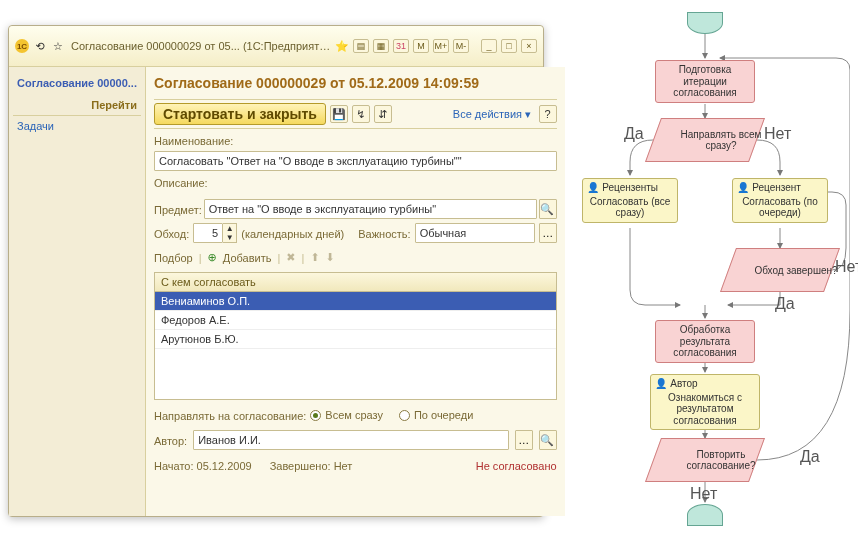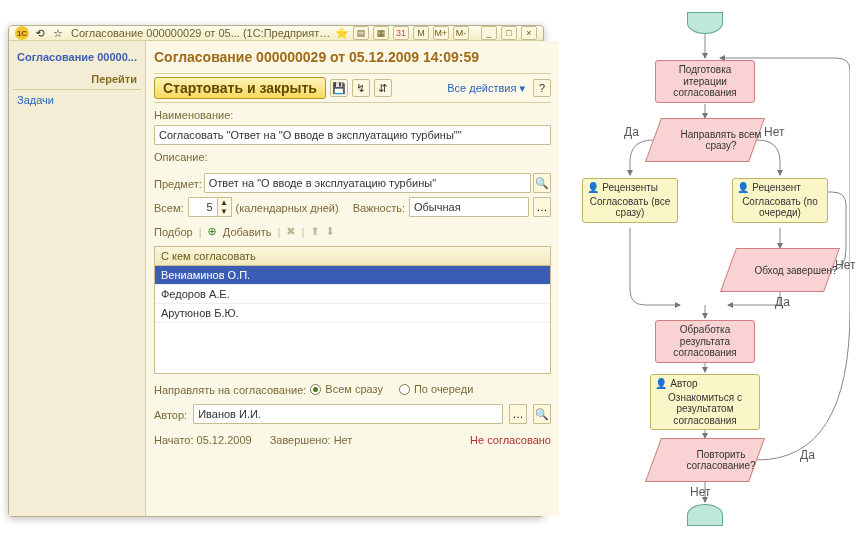--- a/index.html
+++ b/index.html
@@ -3,21 +3,21 @@
 <meta charset="utf-8">
 <style>
   * { box-sizing: border-box; margin: 0; padding: 0; }
   body { font-family: Arial, sans-serif; font-size: 11px; background: #fff; color: #333; }
   .stage { position: relative; width: 858px; height: 537px; }
 
   
   .window { position: absolute; left: 8px; top: 25px; width: 536px; height: 492px;
             border: 1px solid #b8ae8a; border-radius: 4px; background: #f6f1df;
             box-shadow: 0 2px 8px rgba(0,0,0,.25); display: flex; flex-direction: column; }
-  .titlebar { height: 15px; background: linear-gradient(#fffeee,#f5eec8);
+  .titlebar { height: 41px; background: linear-gradient(#fffeee,#f5eec8);
               border-bottom: 1px solid #d8cf9e; display: flex; align-items: center;
               padding: 0 6px; gap: 4px; border-radius: 4px 4px 0 0; }
   .titlebar .ico { width: 14px; height: 14px; display: inline-flex; align-items:center; justify-content:center; font-size:11px; }
   .title-text { flex: 1; color: #6a5f2d; padding-left: 2px; overflow: hidden; white-space: nowrap; text-overflow: ellipsis; }
   .tb-btn { width: 16px; height: 14px; border: 1px solid #c7bd91; background: #fcf7dd;
             border-radius: 2px; font-size: 9px; line-height: 12px; text-align: center;
             color: #6a5a19; cursor: pointer; }
   .tb-sep { width: 4px; }
 
   .body { display: flex; flex: 1; }
@@ -87,21 +87,21 @@
   .pink { background: #f9d3d3; border-color: #cf7f7f; }
   .yellow { background: #fbf6c8; border-color: #bfb569; }
   .term { position:absolute; width:36px; height:22px; background:#bfe7db; border:1px solid #65a593;
           border-radius: 0 0 18px 18px / 0 0 11px 11px; }
   .term.end { border-radius: 18px 18px 0 0 / 11px 11px 0 0; }
   .decision { position:absolute; width:104px; height:44px; }
   .decision .shape { width:100%; height:100%; background:#f9d3d3; border:1px solid #cf7f7f;
                      transform: skewX(-20deg); }
   .decision .txt { position:absolute; left:16px; top:0; width:100%; height:100%;
                    display:flex; align-items:center; justify-content:center; text-align:center; }
-  .edge-lbl { position:absolute; color:#555; font-size:12px; }
+  .edge-lbl { position:absolute; color:#555; font-size:16px; }
   .role { text-align:left; display:block; margin-bottom:2px; }
   .role::before { content:"👤 "; font-size:10px; }
 </style>
 </head>
 <body>
 
 <div class="stage">
 
   <div class="window">
     <div class="titlebar">
@@ -146,21 +146,21 @@
 
         <div class="label">Описание:</div>
 
         <div class="row subject-wrap" style="margin-top:6px;">
           <span class="label">Предмет:</span>
           <input class="field" value="Ответ на &quot;О вводе в эксплуатацию турбины&quot;" style="">
           <button class="sq">🔍</button>
         </div>
 
         <div class="row">
-          <span class="label">Всем:</span>
+          <span class="label">Обход:</span>
           <span class="spinner">
             <input class="field" value="5" style="">
             <span class="spin">▲<br>▼</span>
           </span>
           <span class="label">(календарных дней)</span>
           <span style="width:6px"></span>
           <span class="label">Важность:</span>
           <input class="field" style="width: 120px;" value="Обычная">
           <button class="sq">…</button>
         </div>

